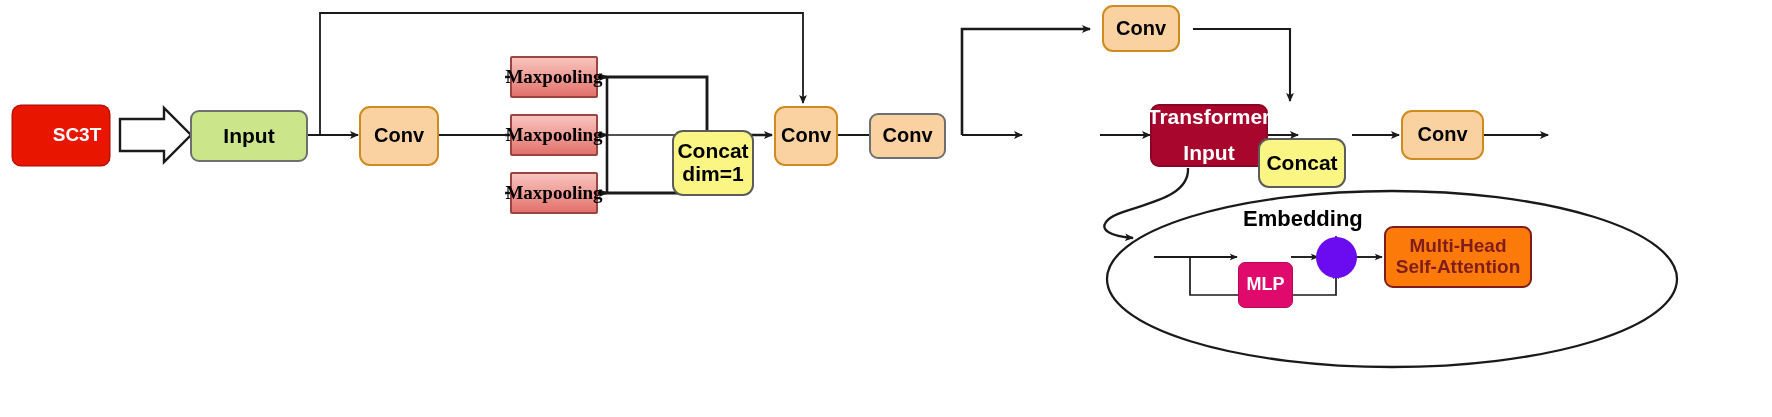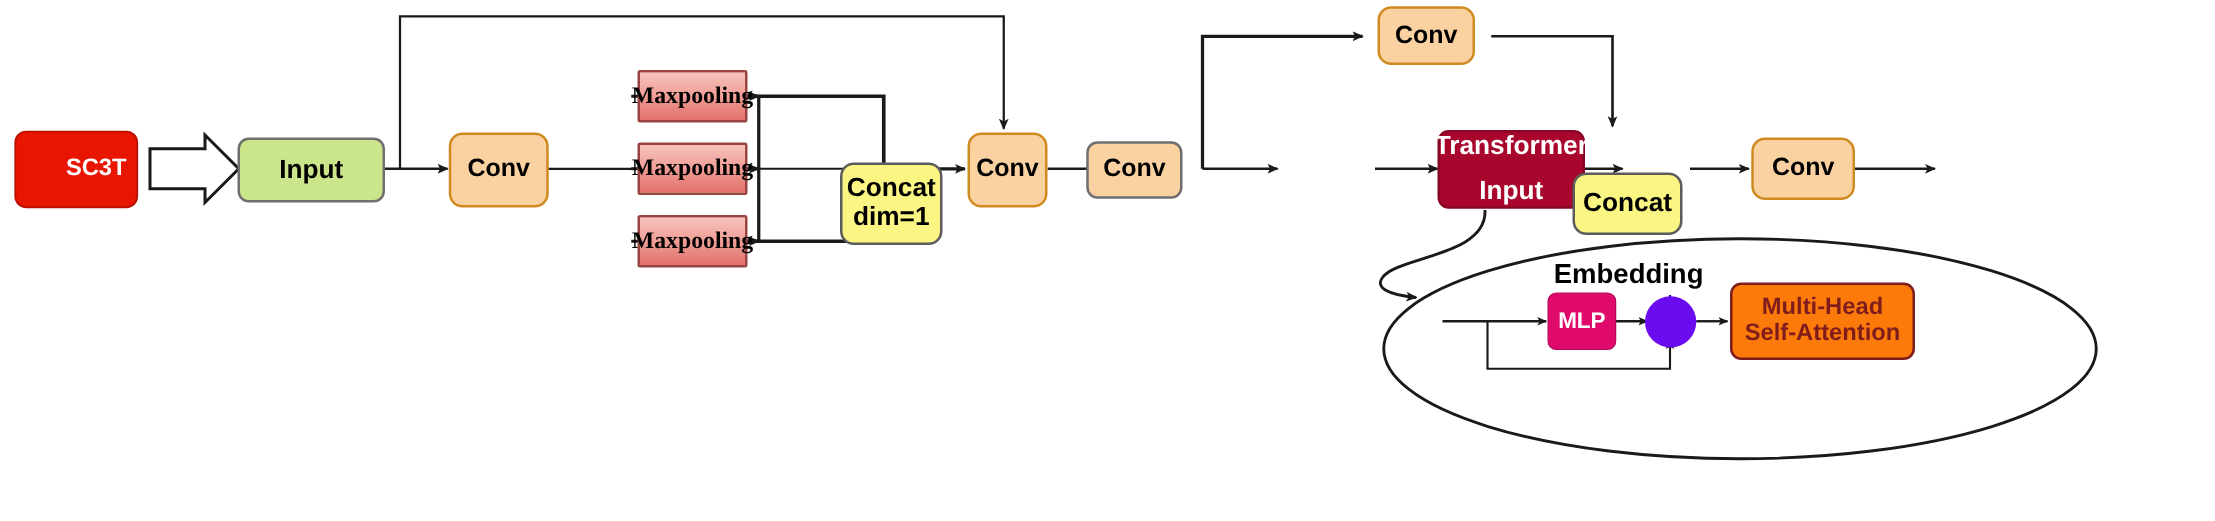--- a/index.html
+++ b/index.html
@@ -14,21 +14,21 @@
   
   .sk-sc3t{background:#e81500;border:1px solid #c01000;border-radius:9px;color:#fff;
            font-size:19px;box-shadow:0 0 0 0.5px #b00e00;padding-left:32px;}
   .sk-input{background:#cbe68a;border:2px solid #6f6f6f;border-radius:9px;color:#000;font-size:21px;}
   .sk-conv-o{background:#fad1a0;border:2px solid #cf8b20;border-radius:11px;color:#000;font-size:20px;}
   .sk-conv-g{background:#fad1a0;border:2px solid #6f6f6f;border-radius:9px;color:#000;font-size:20px;}
   .sk-maxpool{background:linear-gradient(180deg,#f7c3bd 0%,#f0a19a 45%,#e2716b 100%);
               border:2px solid #9b4540;border-radius:2px;color:#000;font-size:19px;font-family:Liberation Serif, serif;}
   .sk-concat{background:#fbf583;border:2px solid #5c5c5c;border-radius:11px;color:#000;font-size:21px;margin-top:28px;}
   .sk-transformer{background:#a8062c;border:2px solid #8a0424;border-radius:9px;color:#fff;font-size:21px;}
-  .sk-mlp{background:#e00a6d;border:1px solid #b80858;border-radius:7px;color:#fff;font-size:18px;}
+  .sk-mlp{background:#e00a6d;border:1px solid #b80858;border-radius:7px;color:#fff;font-size:18px;margin-top:28px;}
   .sk-mhsa{background:#fb7a0a;border:2px solid #7f1d1d;border-radius:9px;color:#7f1d1d;font-size:21px;}
   .stack{display:flex;flex-direction:column;}
 </style>
 </head>
 <body>
 
 <div id="canvas">
 
   <svg class="wires" viewBox="0 0 1772 417">
     <defs>

